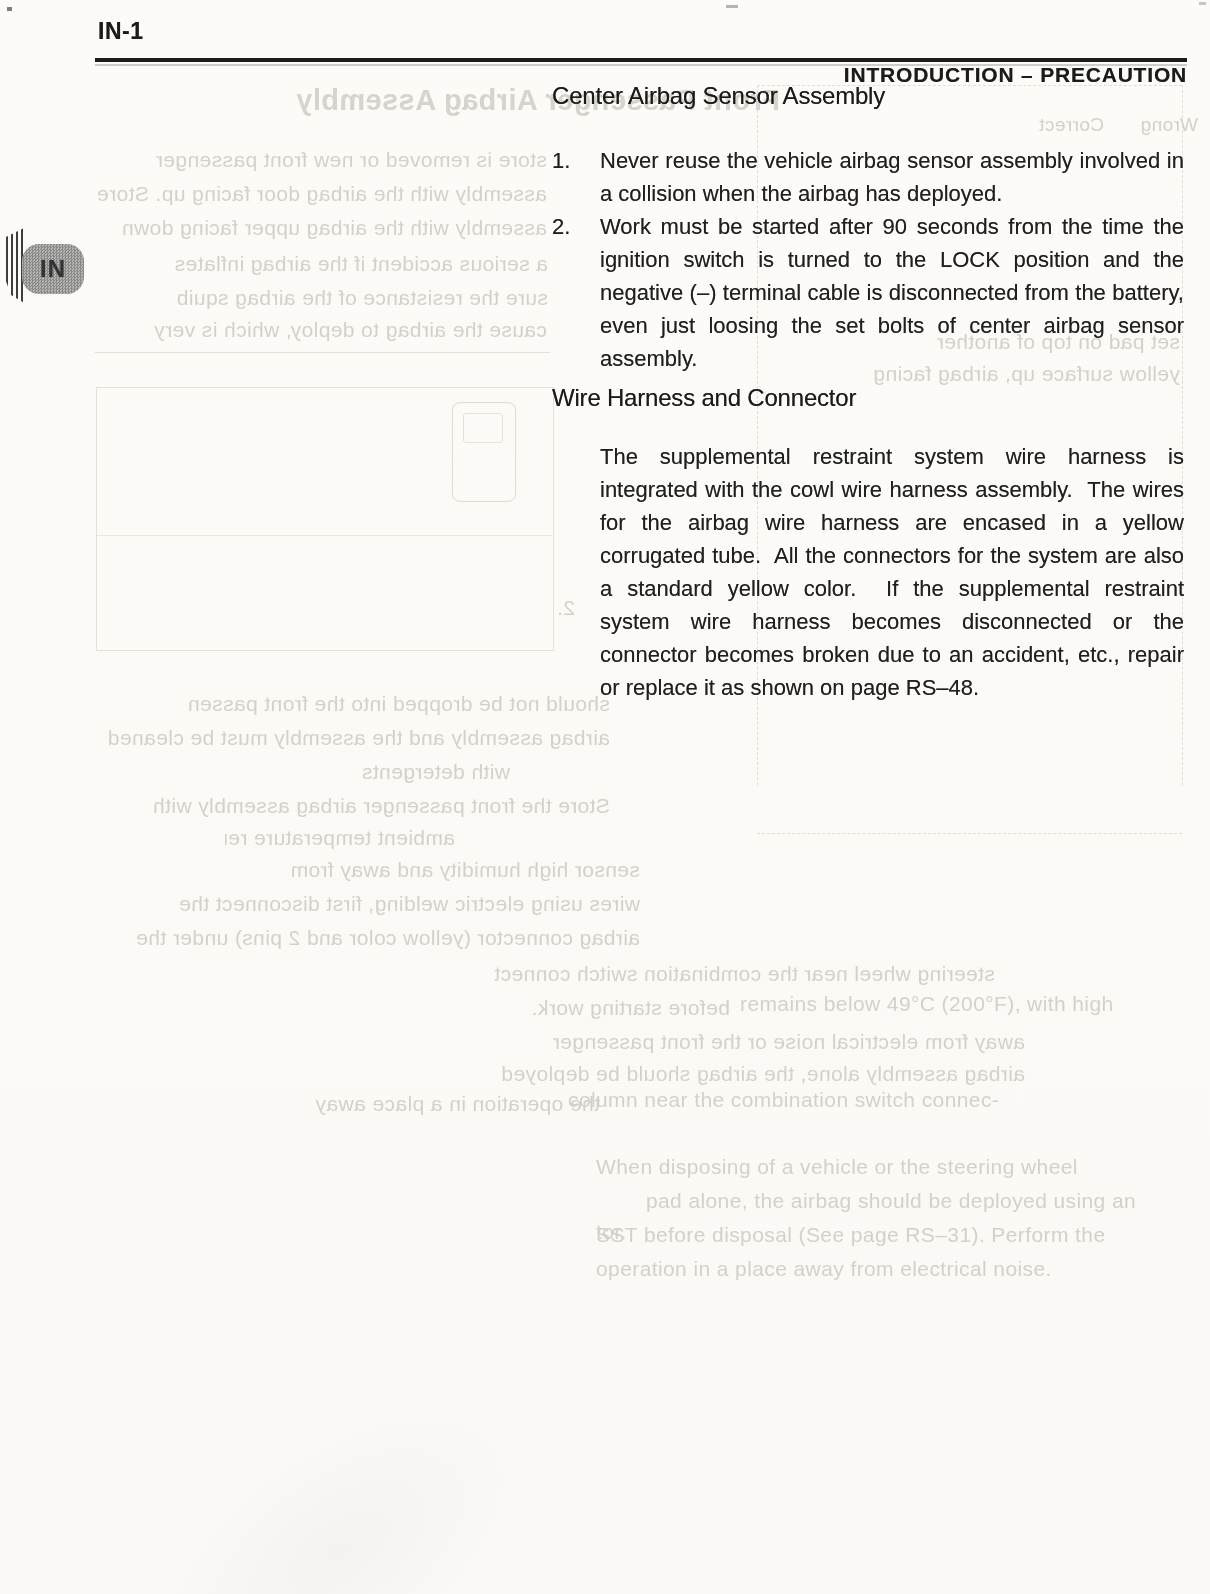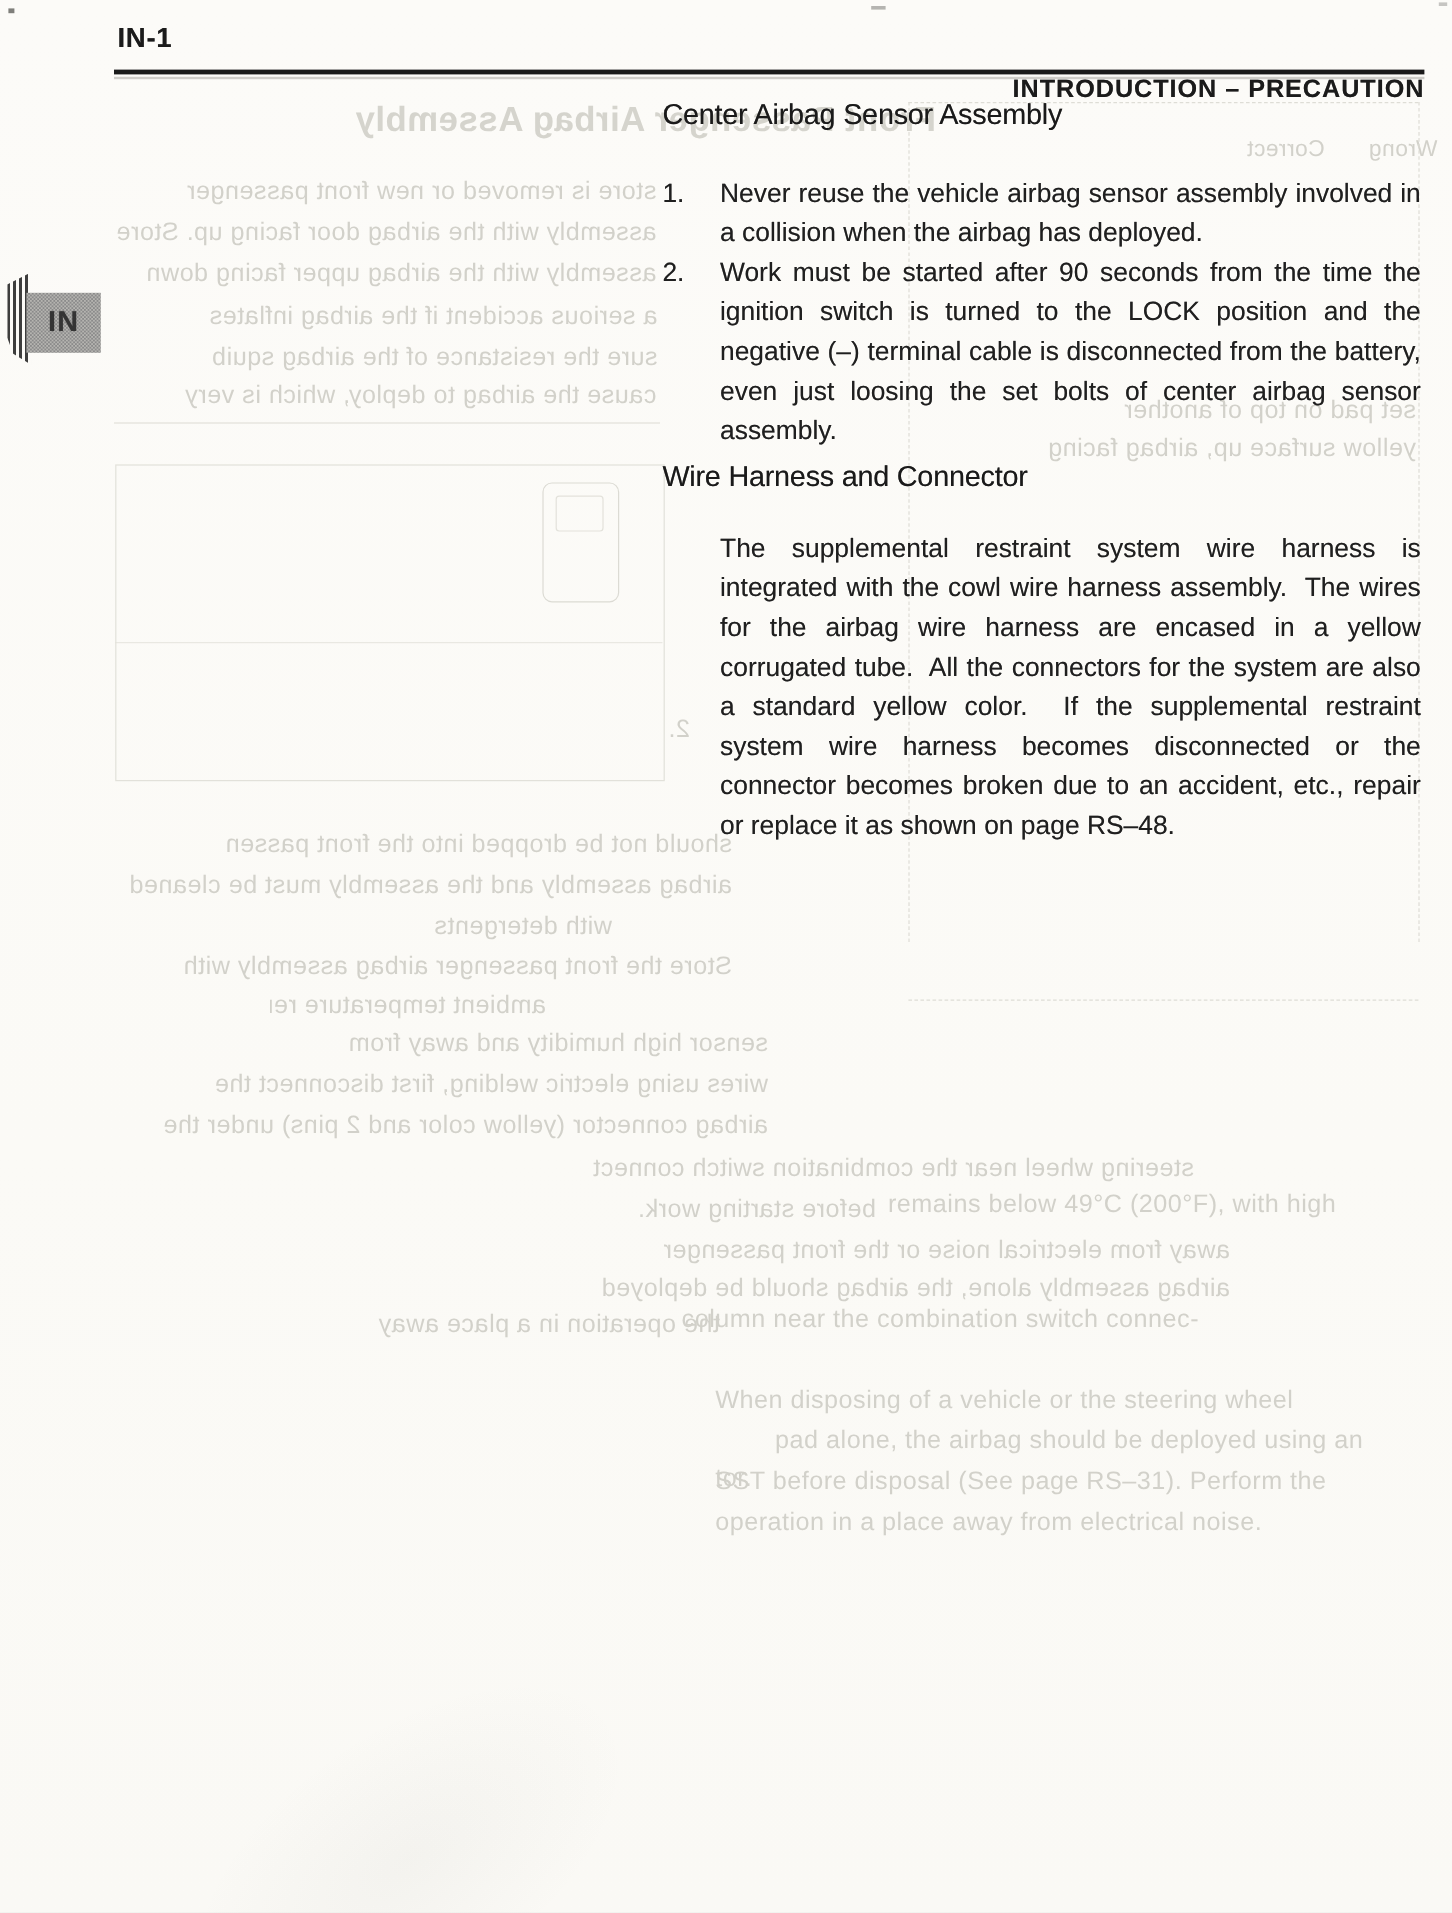--- a/index.html
+++ b/index.html
@@ -51,21 +51,21 @@
     color:#1b1b1b;text-shadow:0 0 .5px rgba(25,25,25,.6);margin-top:27px;
   }
   .header-rule{position:absolute;left:95px;top:58px;width:1092px;height:4px;background:#1a1a1a;z-index:3;}
   .header-rule-echo{position:absolute;left:95px;top:64px;width:1092px;height:2px;background:#a9a8a2;opacity:.55;z-index:3;}
 
   
   .side-tab{
     position:absolute;left:22px;top:244px;width:62px;height:50px;z-index:3;
     background:repeating-conic-gradient(#8a8a8a 0% 25%, #b5b4b0 0% 50%);
     background-size:3px 3px;
-    display:flex;align-items:center;justify-content:center;
+    display:flex;align-items:center;justify-content:center;border-radius:17px;
   }
   .side-tab-label{
     font-size:24px;font-weight:bold;color:#343434;
     letter-spacing:1px;text-shadow:0 0 1px rgba(40,40,40,.5);
   }
   .tab-edge-marks{
     position:absolute;left:6px;top:228px;width:20px;height:76px;z-index:3;
     background:repeating-linear-gradient(90deg,#1c1c1c 0 2px,rgba(28,28,28,0) 2px 5px);
     clip-path:polygon(0 12%,90% 0,100% 100%,25% 88%,0 70%);
     opacity:.85;

